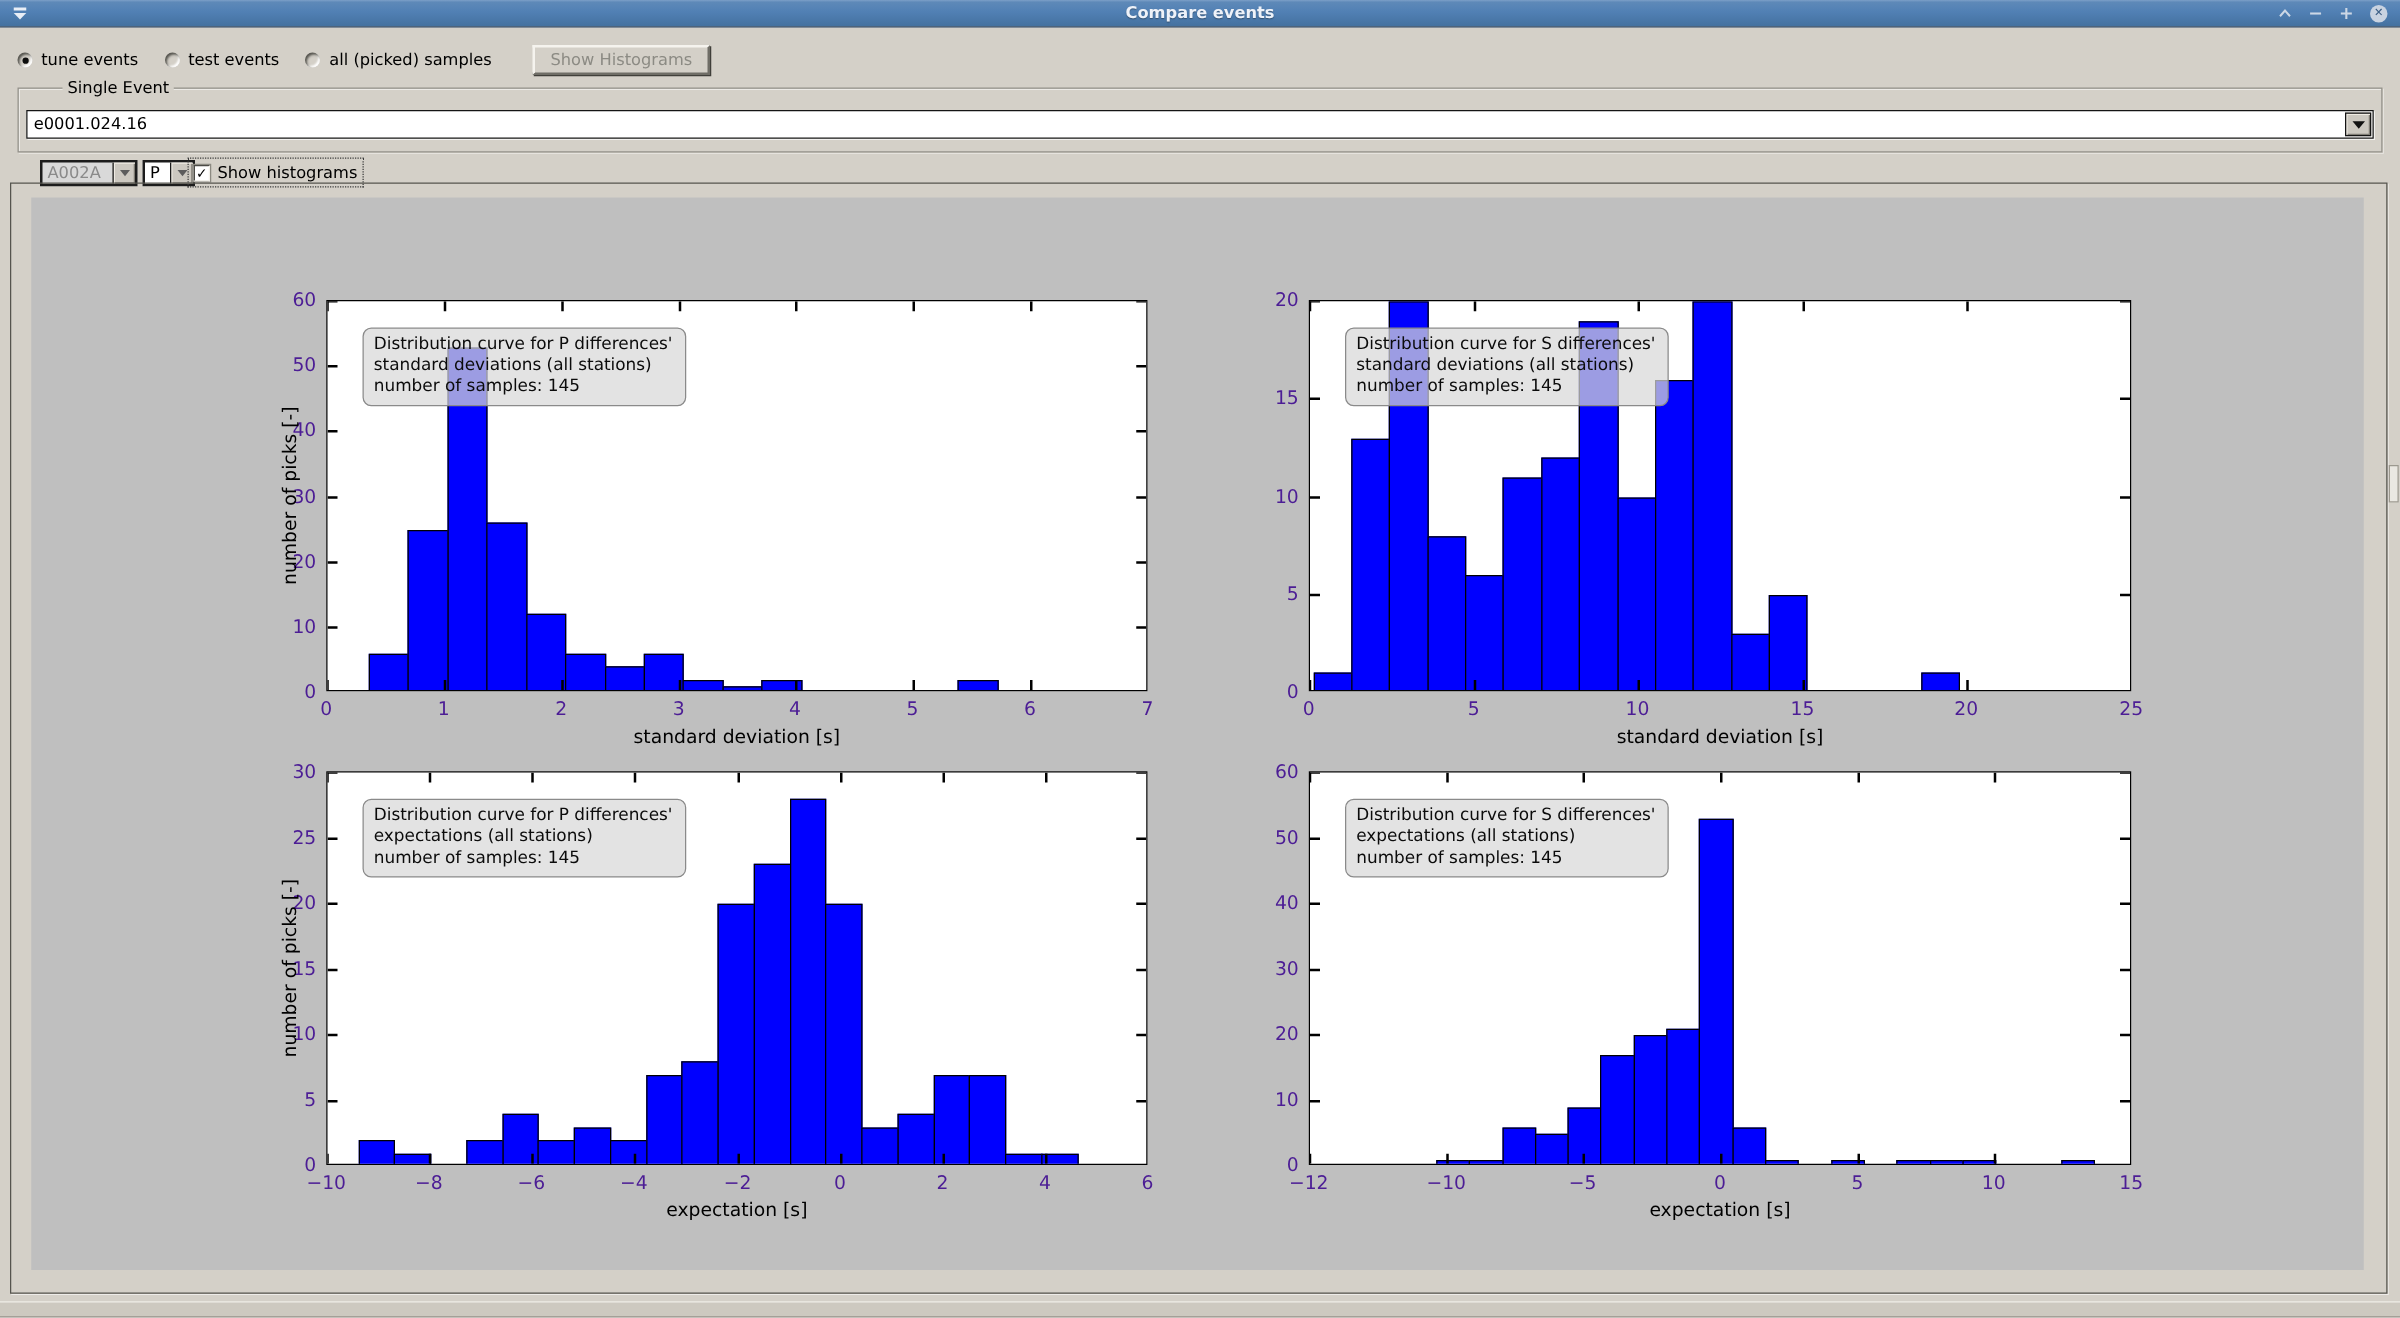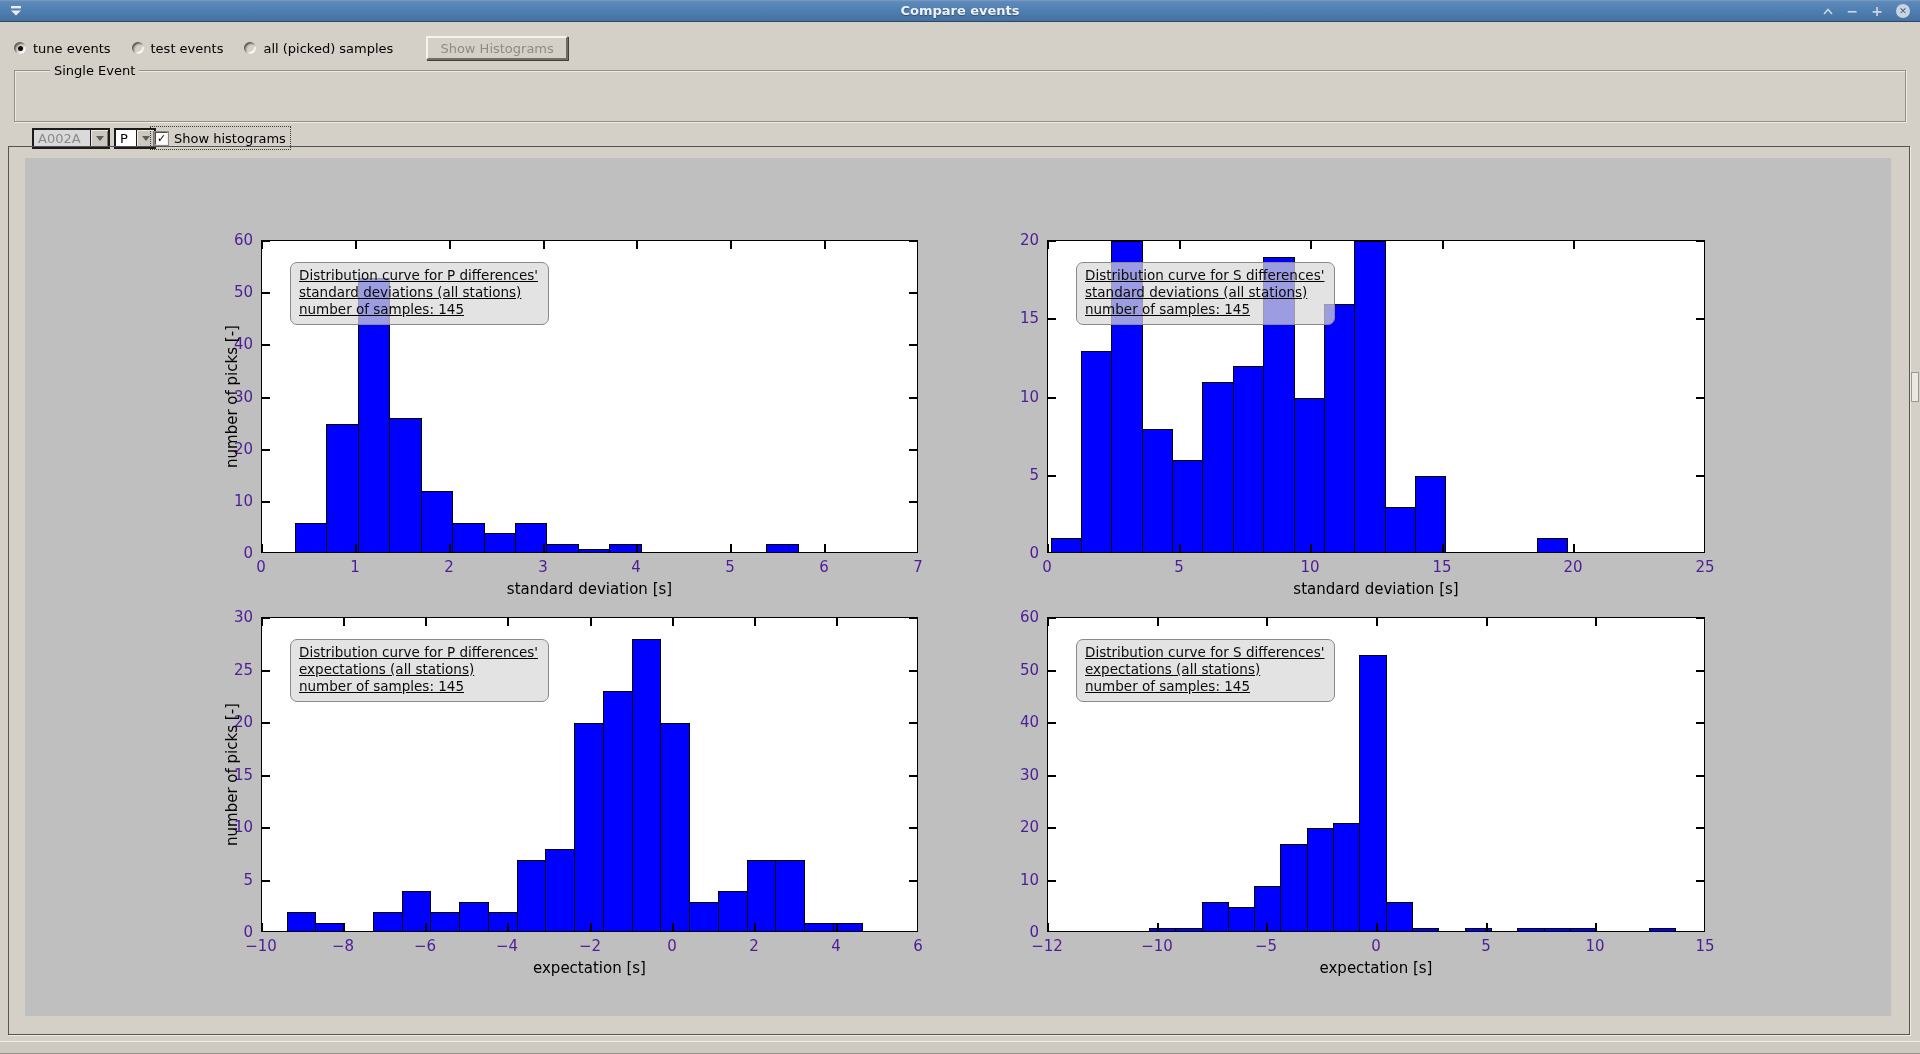--- a/index.html
+++ b/index.html
@@ -60,21 +60,21 @@
   .canvas-frame { position:absolute; left:8px; top:146px; width:1902px; height:889px;
     border:1px solid #55544e; box-shadow:1px 1px 0 rgba(255,255,255,.6); }
   #figure { position:absolute; left:16px; top:11px; width:1866px; height:858px; background:#bfbfbf; }
 
   .axes { position:absolute; background:#ffffff; border:1px solid #000; overflow:hidden; }
   .hbar { position:absolute; border:1px solid #000; z-index:1; }
   .tick { position:absolute; background:#000; z-index:5; }
   .ticklabel { position:absolute; font-size:15px; color:#4c1d95; z-index:2; }
   .axlabel { position:absolute; font-size:15px; color:#000; text-align:center; z-index:2; }
   .anno { position:absolute; left:28px; top:21px; z-index:6; background:rgba(216,216,216,.72);
-    border:1px solid #8a8a8a; border-radius:7px; padding:4px 10px 6px 8px; white-space:nowrap;text-decoration:underline; }
+    border:1px solid #8a8a8a; border-radius:7px; padding:4px 10px 6px 8px; white-space:nowrap; }
   .anno div { font-size:13.5px; line-height:17px; color:#0b0b0b; }
 
   
   .bottom-handle { position:absolute; left:0; top:1041px; width:1920px; height:13px; background:#cdc9c0;
     border-top:1px solid #f1efe9; box-shadow:inset 0 -1px 0 #96938b; }
   .right-grip { position:absolute; left:1911px; top:372px; width:8px; height:30px; background:#eae8e2; border:1px solid #9c998f; }
 </style>
 </head>
 <body>
 
@@ -109,20 +109,26 @@
     </span>
     <span class="radio">
       <span class="radio-ind"></span>
       <span>all (picked) samples</span>
     </span>
     <span class="tbutton">Show Histograms</span>
   </div>
 
   <div class="groupbox">
     <span class="glabel">Single Event</span>
+    <div class="combo">
+      <span class="cval">e0001.024.16</span>
+      <span class="cbtn">
+        <span class="tri"></span>
+      </span>
+    </div>
   </div>
 
   <div class="mini-combo" style="left:32px; width:78px; background:#d9d9d9;text-align:center;">
     <span class="mval" style="color:#8a8a8a;">A002A</span>
     <span class="mbtn">
       <span class="tri-sm"></span>
     </span>
   </div>
   <div class="mini-combo" style="left:114px; width:42px;">
     <span class="mval" style="color:#000;">P</span>

